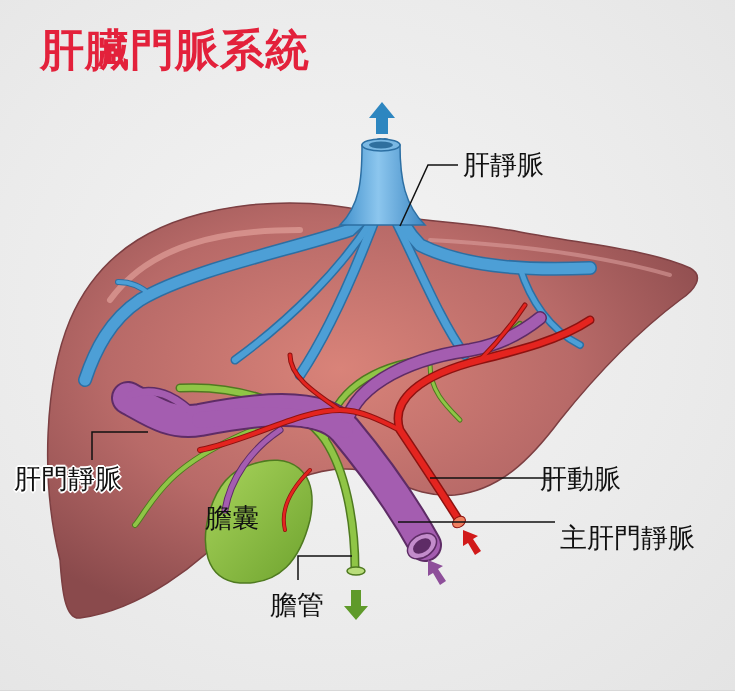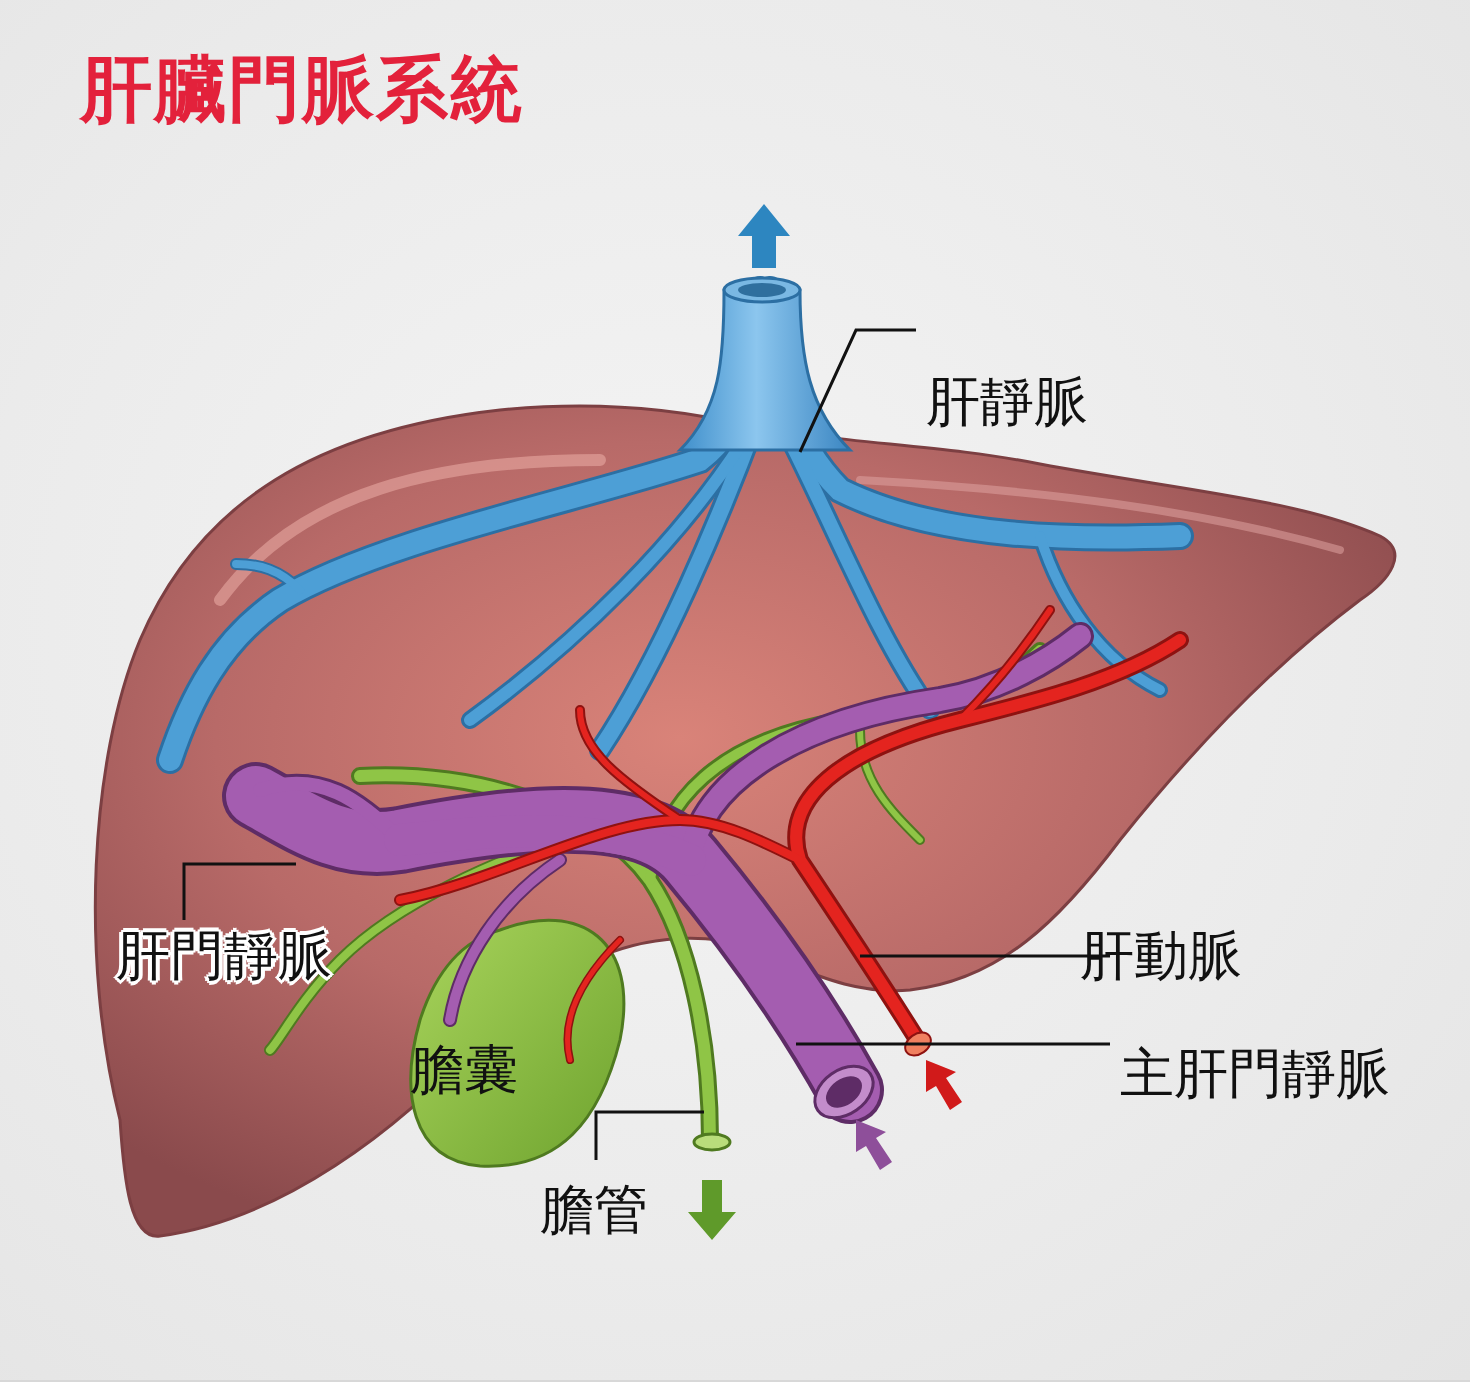--- a/index.html
+++ b/index.html
@@ -8,33 +8,32 @@
       background: #ffffff;
       font-family: "DejaVu Sans", sans-serif;
     }
     .canvas {
       position: absolute; left: 0; top: 0; width: 735px; height: 690px;
       background: radial-gradient(ellipse at 45% 45%, #f4f4f4 0%, #ebebeb 60%, #e4e4e4 100%);
       border-bottom: 1px solid #d8d8d8;
     }
     .title {
       position: absolute; left: 40px; top: 28px;
-      font-size: 36px; font-weight: bold; letter-spacing: 1px;
+      font-size: 44px; font-weight: bold; letter-spacing: 1px;
       font-family: "DejaVu Sans", sans-serif;
       line-height: 1;
     }
     svg.art { position: absolute; left: 0; top: 0; }
     .label {
       position: absolute; font-size: 27px; color: #111111; line-height: 1;
       font-family: "DejaVu Sans", sans-serif; white-space: nowrap;
     }
     .label.outlined {
       text-shadow: -1px -1px 0 #fff, 1px -1px 0 #fff, -1px 1px 0 #fff, 1px 1px 0 #fff,
                    0 -2px 0 #fff, 0 2px 0 #fff, -2px 0 0 #fff, 2px 0 0 #fff;
-      margin-left: 44px;
     }
   </style>
 </head>
 <body>
 
 <div class="canvas"></div>
 
 <div class="title" style="color:#e3213b">肝臟門脈系統</div>
 
 <svg class="art" width="735" height="697" viewBox="0 0 735 697">
@@ -149,18 +148,18 @@
 
   <g stroke="#111" stroke-width="1.5" fill="none">
     <path d="M 400 226 L 428 165 L 458 165"></path>
     <path d="M 92 460 L 92 432 L 148 432"></path>
     <path d="M 430 478 L 555 478"></path>
     <path d="M 398 522 L 555 522"></path>
     <path d="M 298 580 L 298 556 L 352 556"></path>
   </g>
 </svg>
 
-<div class="label" style="left:463px; top:151px;margin-top:37px;">肝靜脈</div>
+<div class="label" style="left:463px; top:151px;">肝靜脈</div>
 <div class="label outlined" style="left:14px; top:465px;">肝門靜脈</div>
 <div class="label" style="left:540px; top:465px;">肝動脈</div>
 <div class="label" style="left:560px; top:524px;">主肝門靜脈</div>
-<div class="label" style="left:205px; top:522px;">膽囊</div>
+<div class="label" style="left:205px; top:504px;">膽囊</div>
 <div class="label" style="left:270px; top:592px;font-family:Liberation Serif, serif;">膽管</div>
 
 </body></html>

